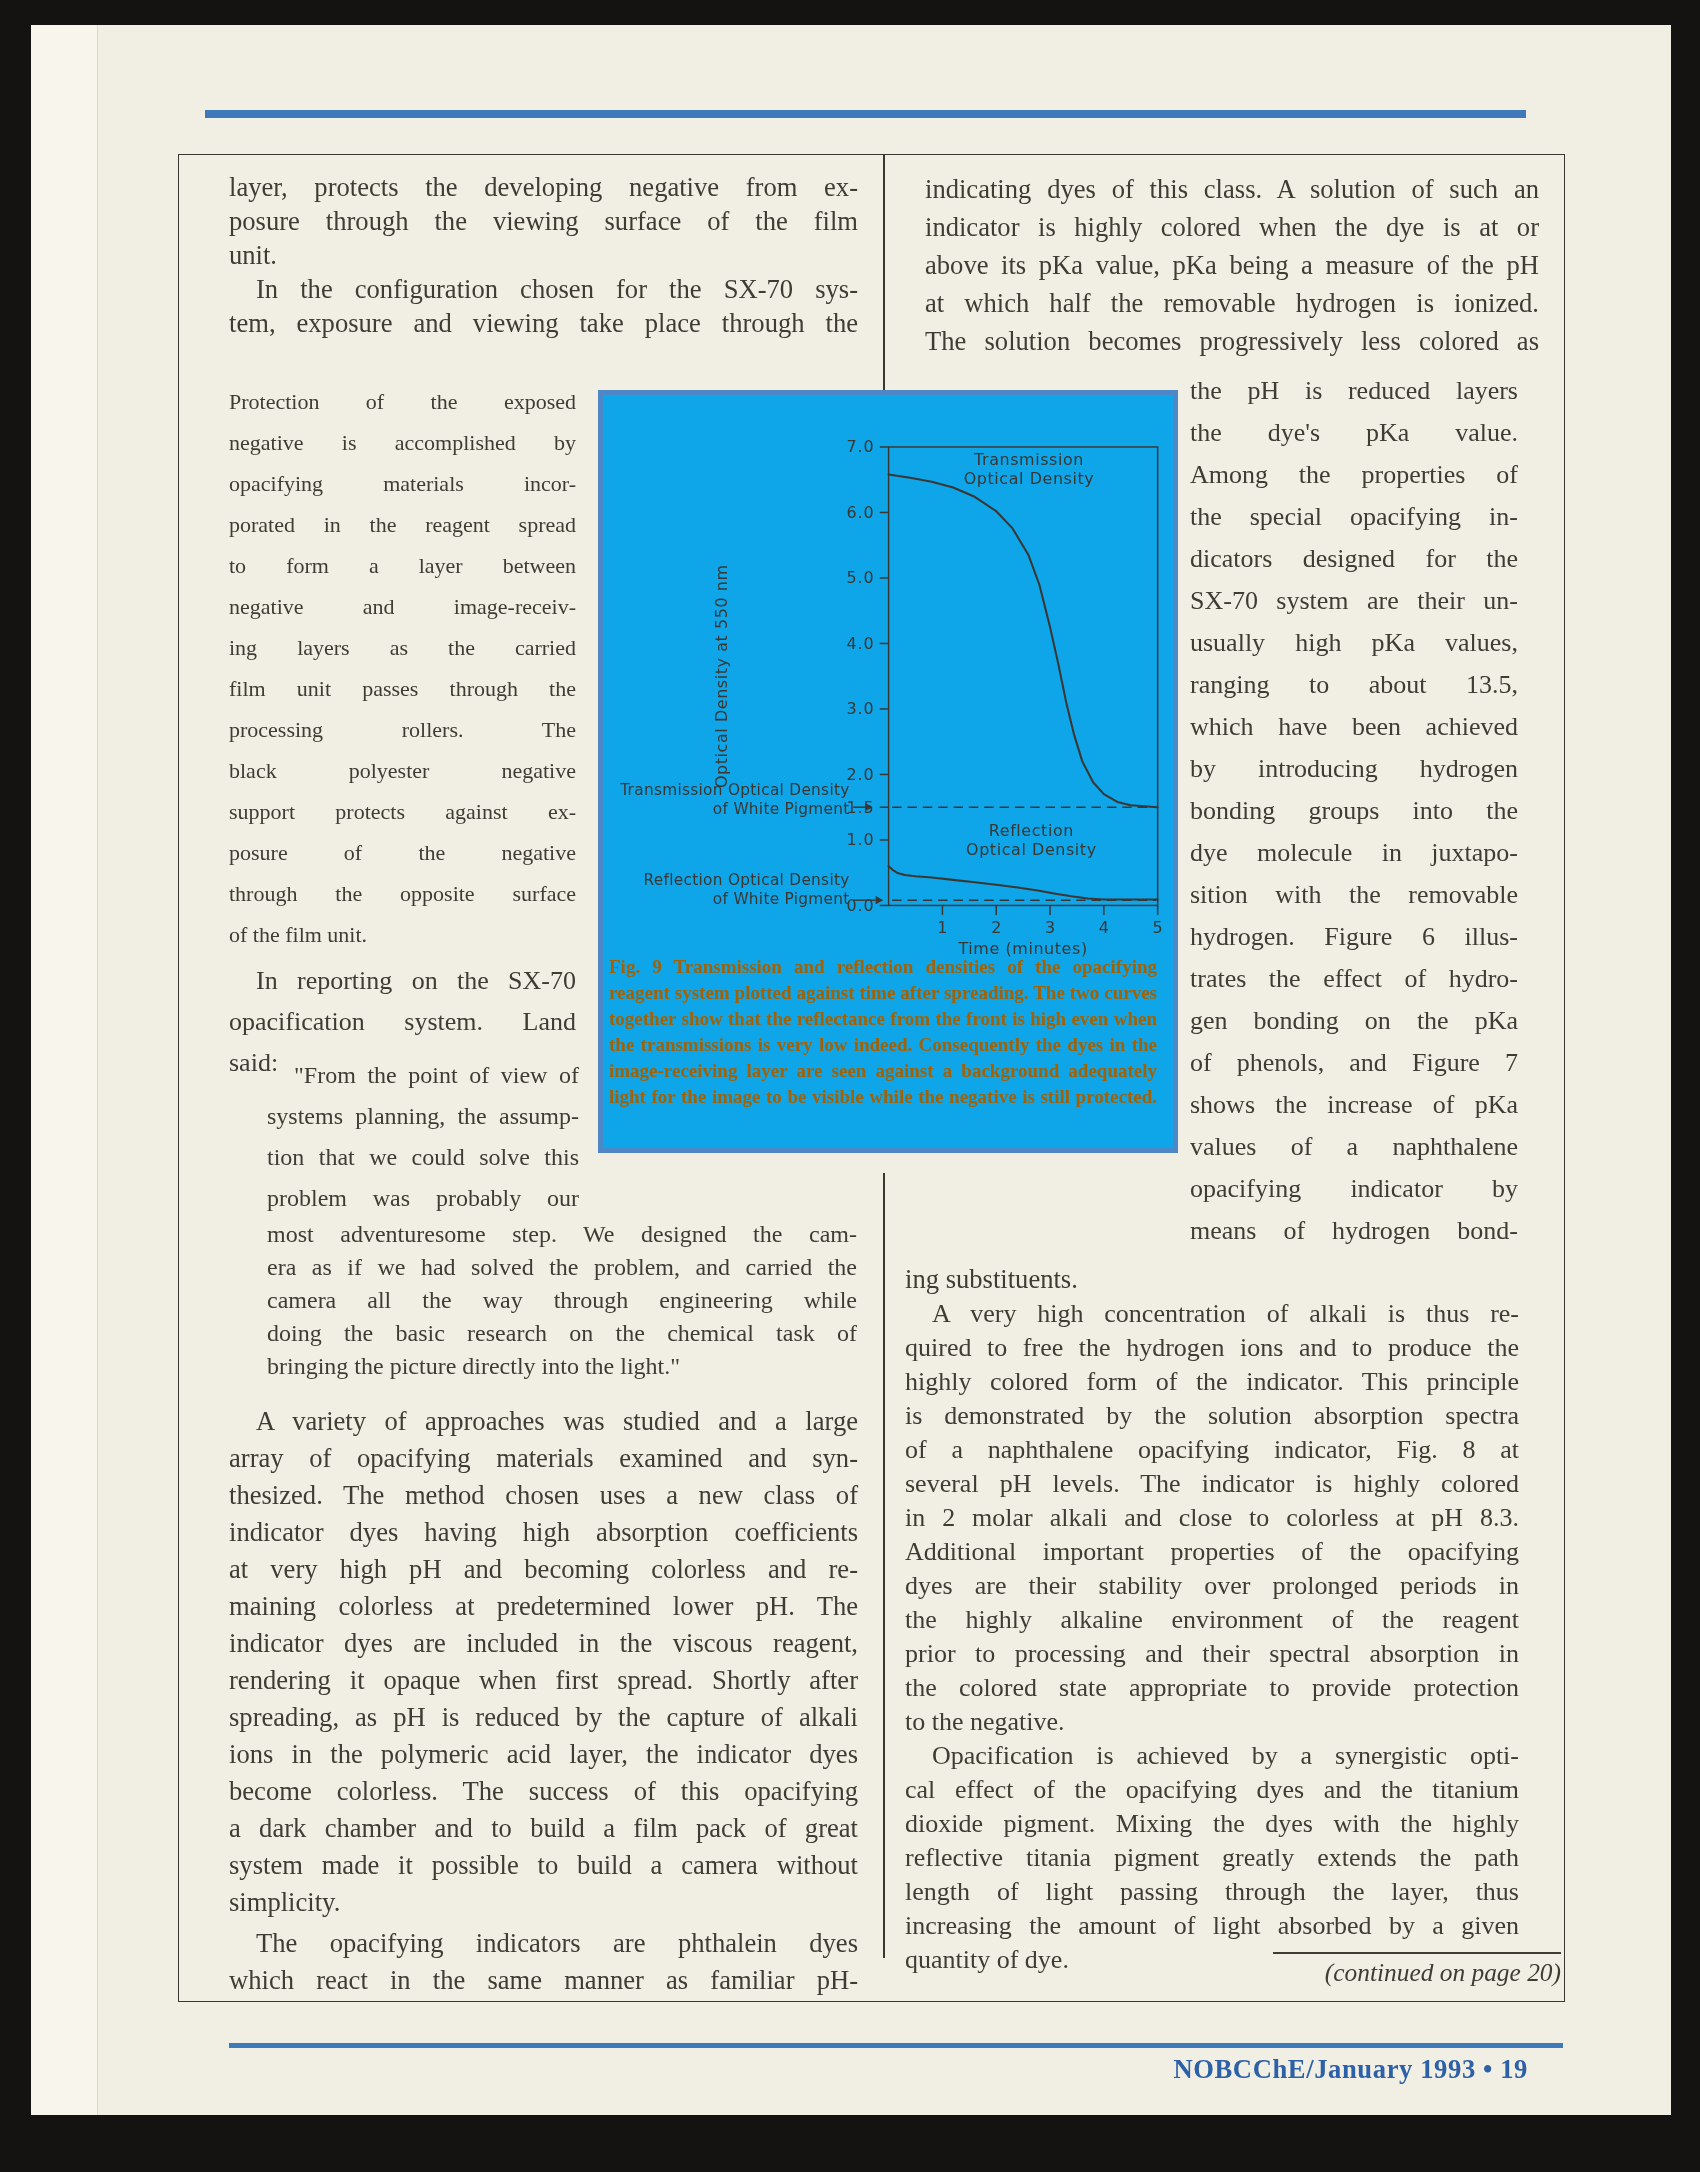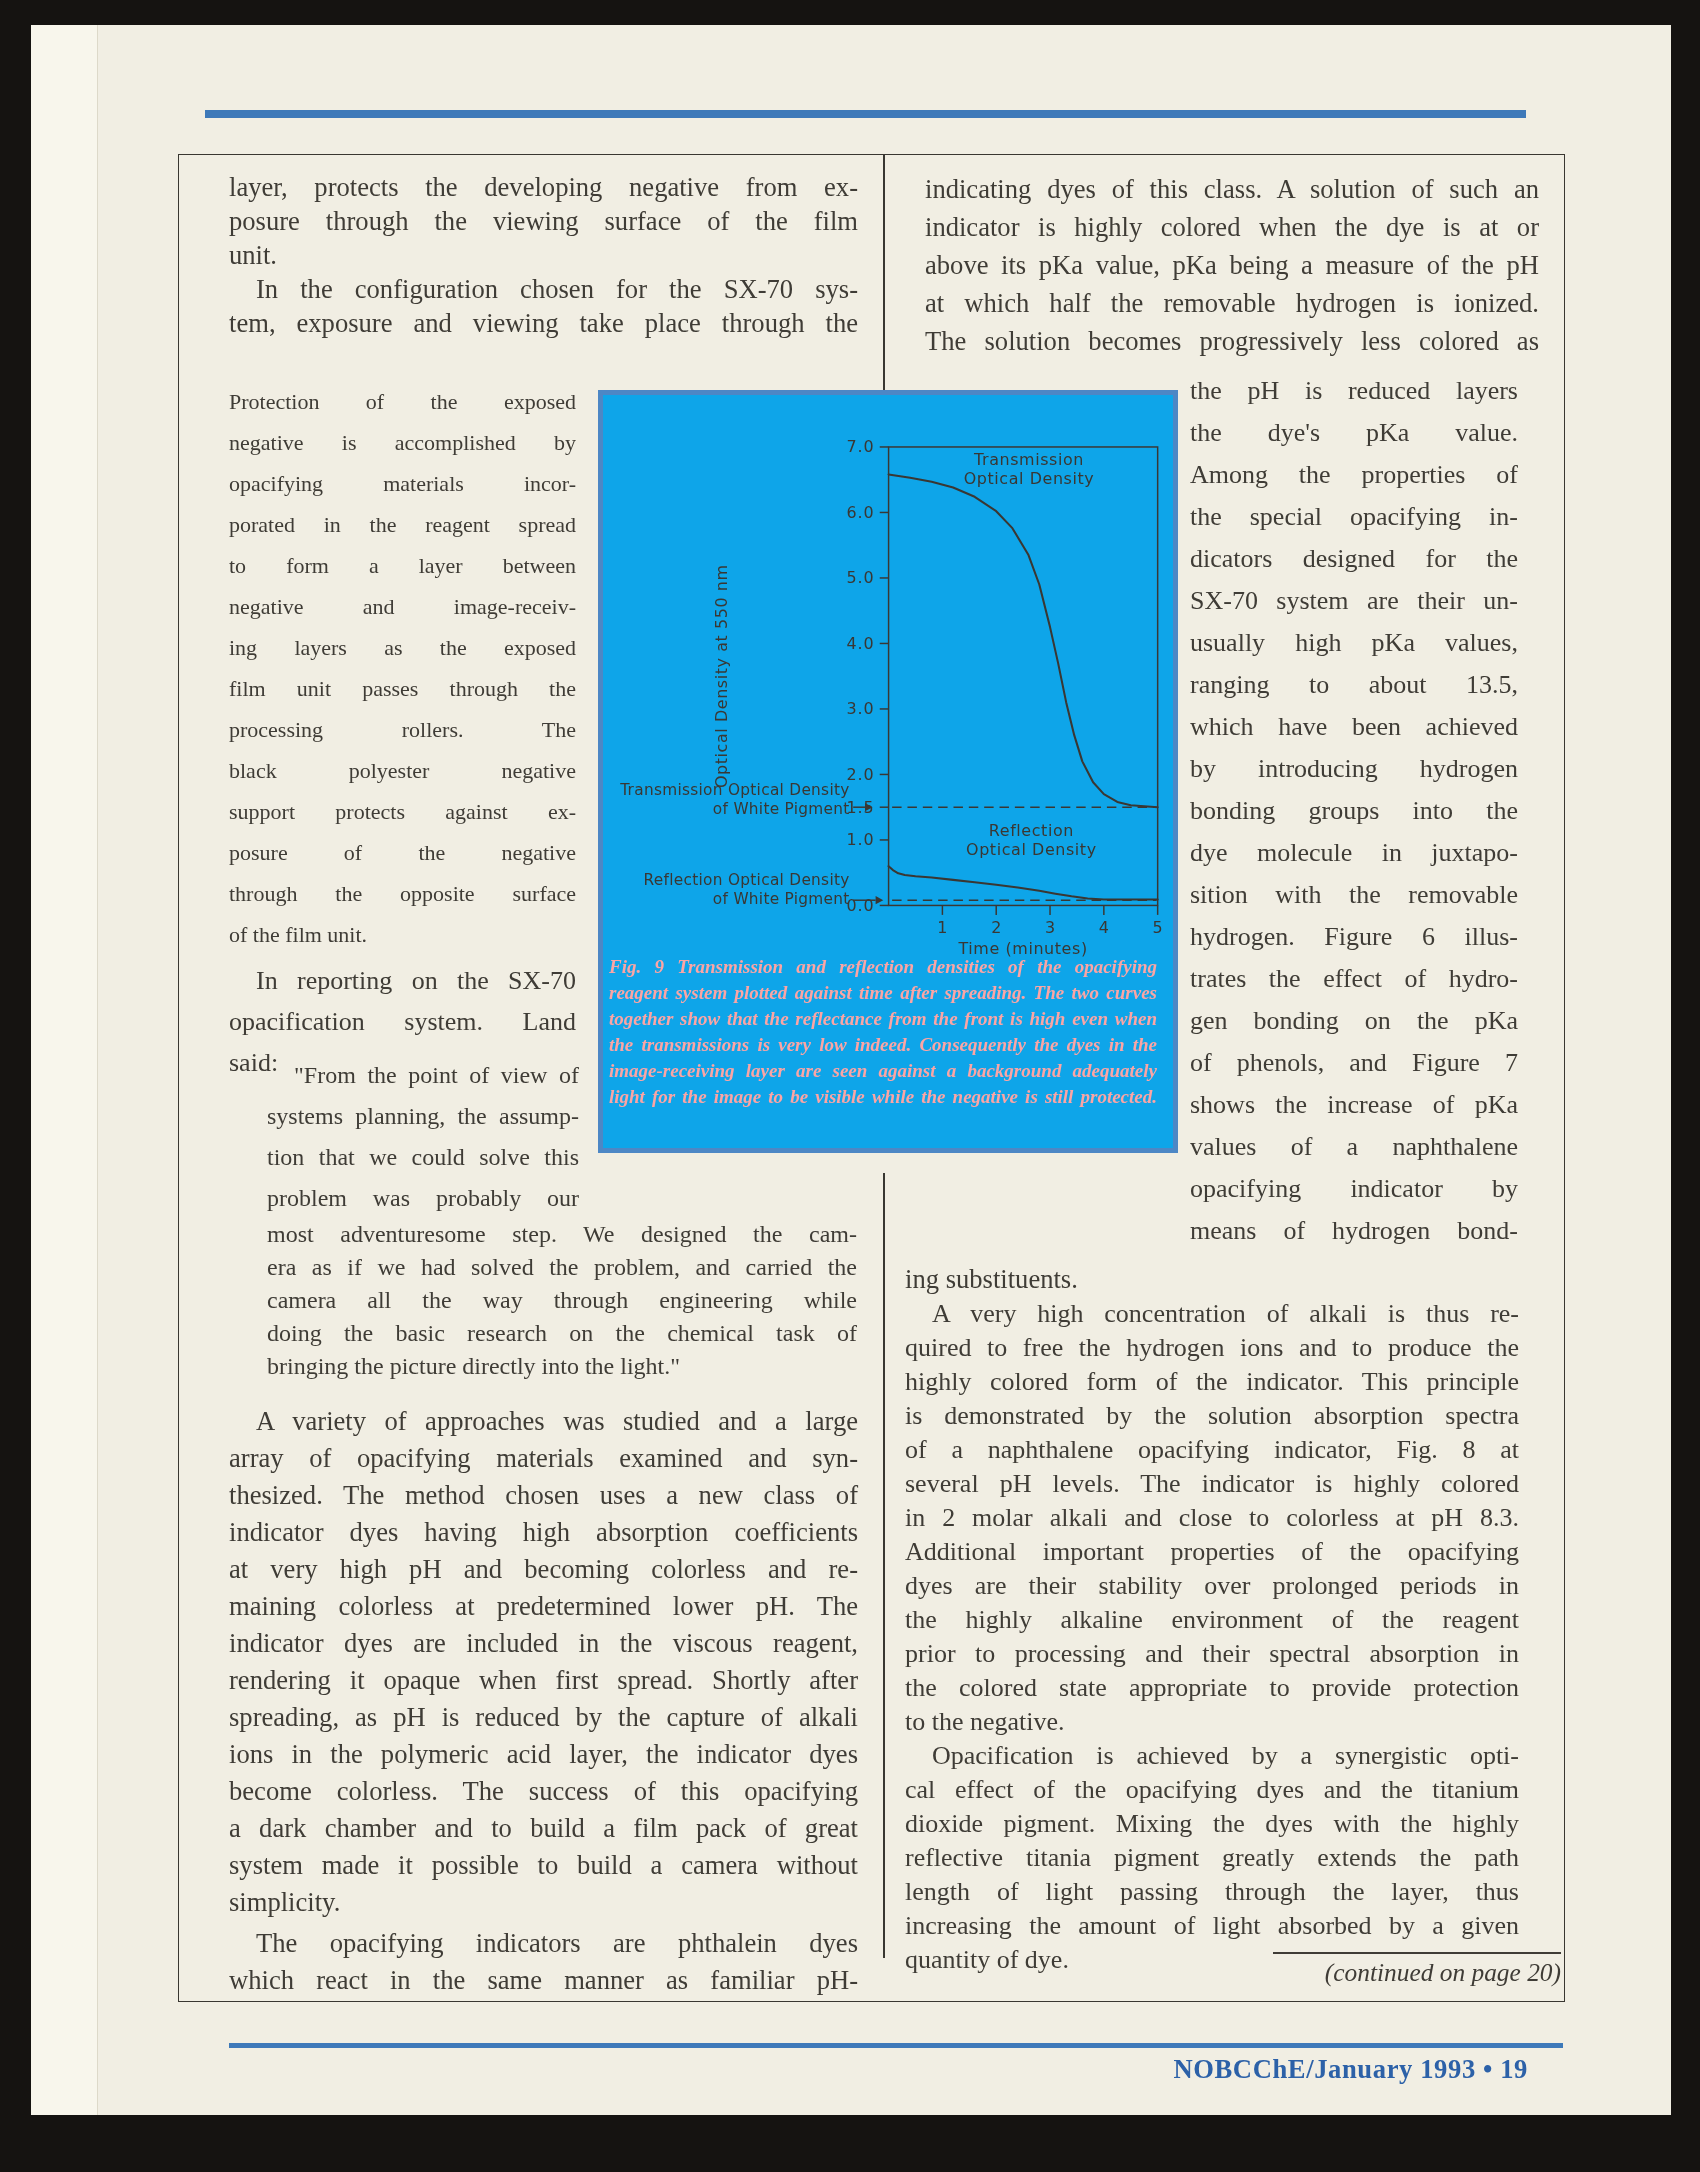--- a/index.html
+++ b/index.html
@@ -8,21 +8,21 @@
   #sheet-edge{position:absolute;left:0;top:0;width:66px;height:2090px;background:#f8f6ec;border-right:1.8px solid #ddd9c9;}
   .rule-blue{position:absolute;background:#3e79b9;}
   #frame{position:absolute;left:178px;top:154px;width:1385px;height:1846px;border:1.8px solid #393731;}
   .divider{position:absolute;width:1.8px;background:#393731;}
   #figure-box{position:absolute;left:598px;top:390px;width:570px;height:753px;border:5.3px solid #4d87c5;background:#0ea5e9;}
   #chart{position:absolute;left:0;top:0;width:570px;height:753px;}
   .tblock{position:absolute;color:#3f3c36;}
   .tblock .line{text-align:justify;text-align-last:justify;white-space:normal;}
   .tblock .line.plain{text-align-last:left;}
   .tblock .line.ind{text-indent:27px;}
-  .tblock.cap{color:#fca5a5;font-weight:bold;font-style:italic;}
+  .tblock.cap{color:#a16207;font-weight:bold;}
   #continued-rule{position:absolute;left:1273px;top:1952px;width:288px;height:1.8px;background:#3f3c36;}
   #continued-note{position:absolute;left:1252px;top:1958px;width:309px;text-align:right;
     font-style:italic;font-size:25.4px;color:#3f3c36;}
   #footer-text{position:absolute;left:945px;top:2054px;width:583px;text-align:right;
     font-weight:bold;font-size:26.6px;color:#2c61a8;letter-spacing:0.6px;}
   svg text{font-family:"DejaVu Sans",sans-serif;fill:#3a3733;}
 </style>
 </head>
 <body>
 
@@ -100,21 +100,21 @@
         <div class="line ind">In the configuration chosen for the SX-70 sys-</div>
         <div class="line">tem, exposure and viewing take place through the</div>
       </div>
       <div class="tblock " style="left: 229px; top: 381px; width: 347px; font-size: 22px; line-height: 41px;">
         <div class="line">Protection of the exposed</div>
         <div class="line">negative is accomplished by</div>
         <div class="line">opacifying materials incor-</div>
         <div class="line">porated in the reagent spread</div>
         <div class="line">to form a layer between</div>
         <div class="line">negative and image-receiv-</div>
-        <div class="line">ing layers as the exposed</div>
+        <div class="line">ing layers as the carried</div>
         <div class="line">film unit passes through the</div>
         <div class="line">processing rollers. The</div>
         <div class="line">black polyester negative</div>
         <div class="line">support protects against ex-</div>
         <div class="line">posure of the negative</div>
         <div class="line">through the opposite surface</div>
         <div class="line plain">of the film unit.</div>
       </div>
       <div class="tblock " style="left: 229px; top: 960px; width: 347px; font-size: 26px; line-height: 41px;">
         <div class="line ind">In reporting on the SX-70</div>

